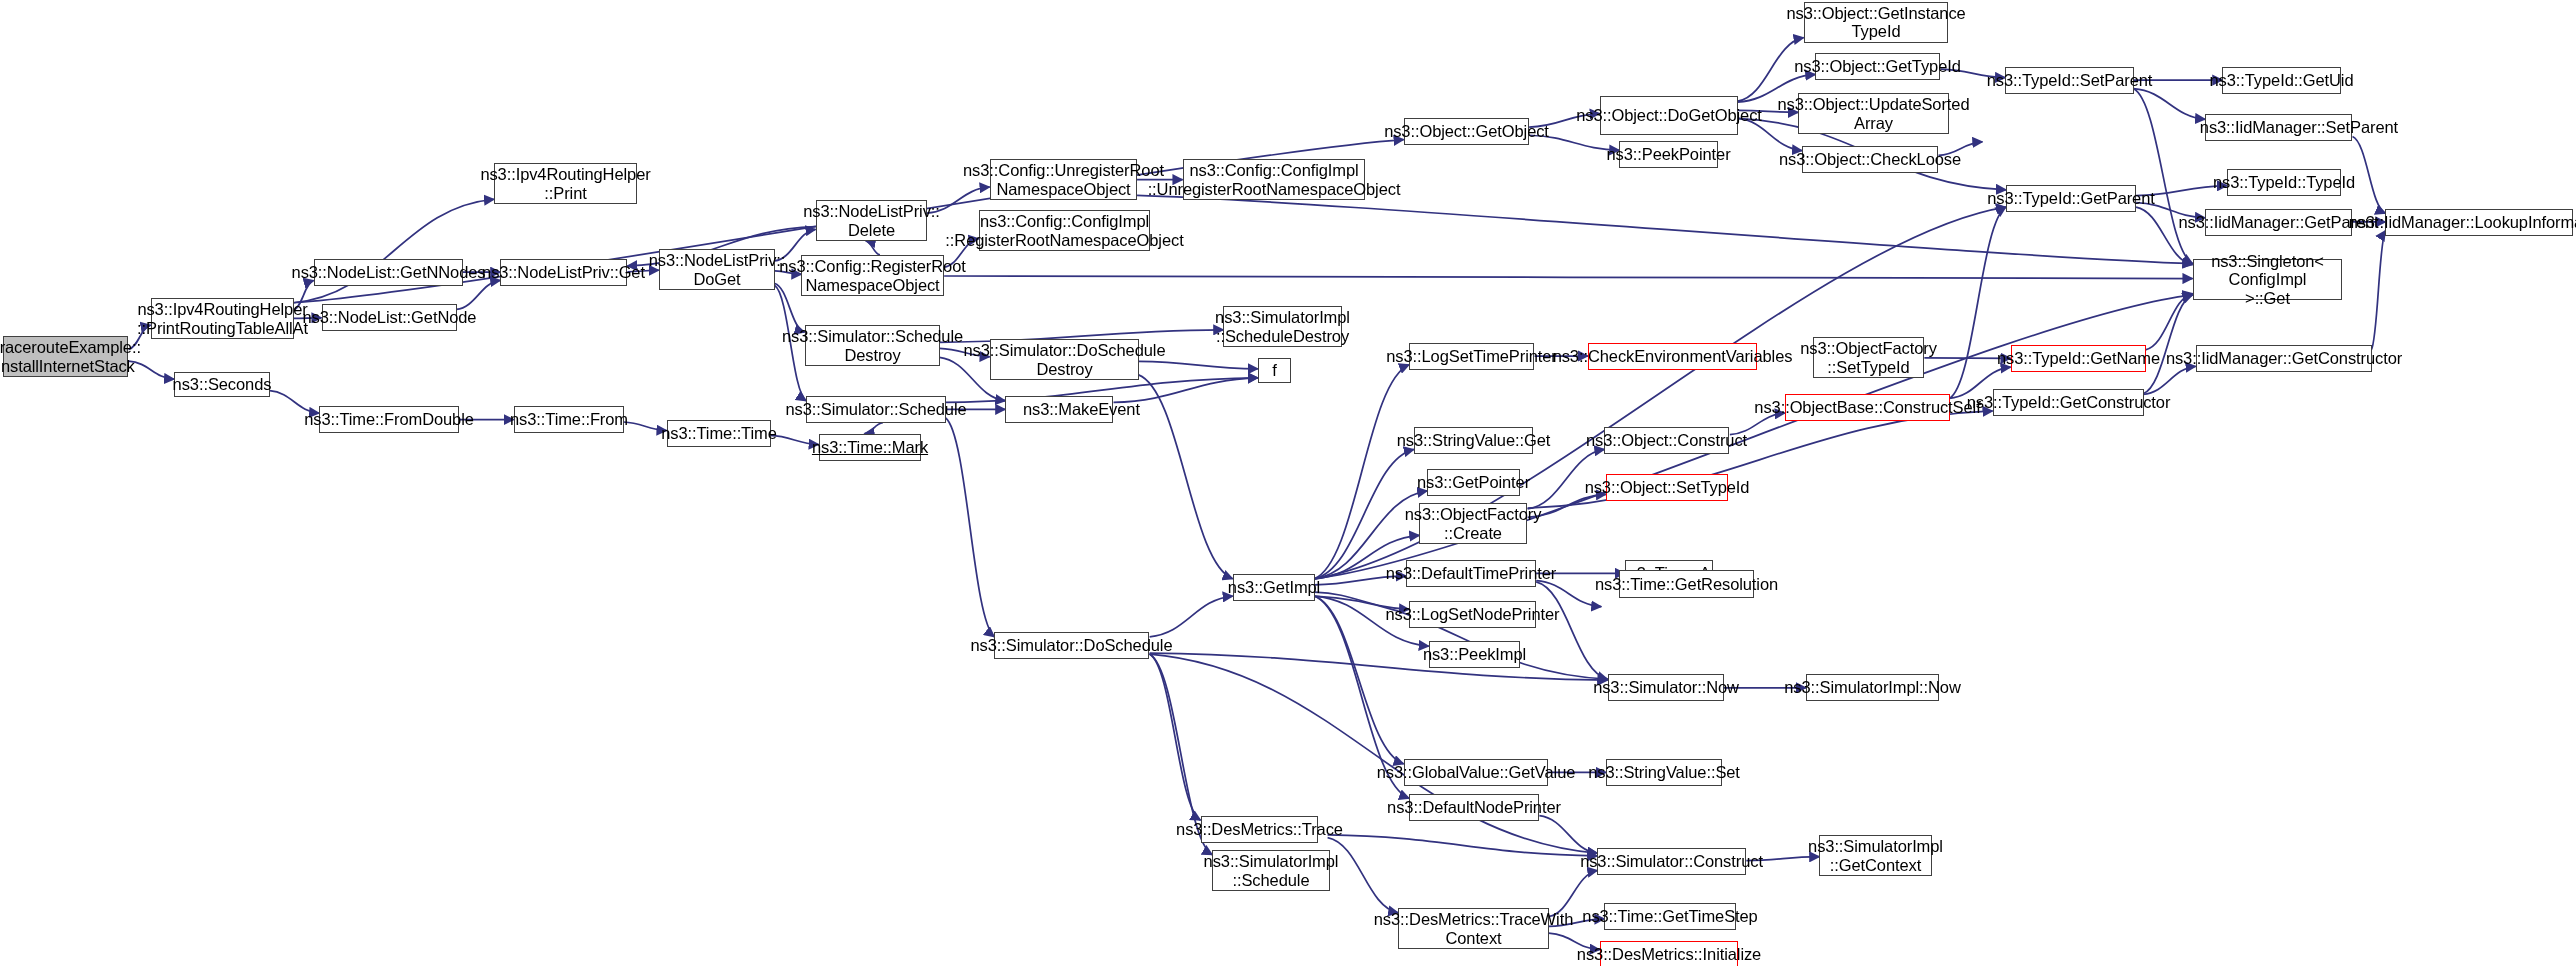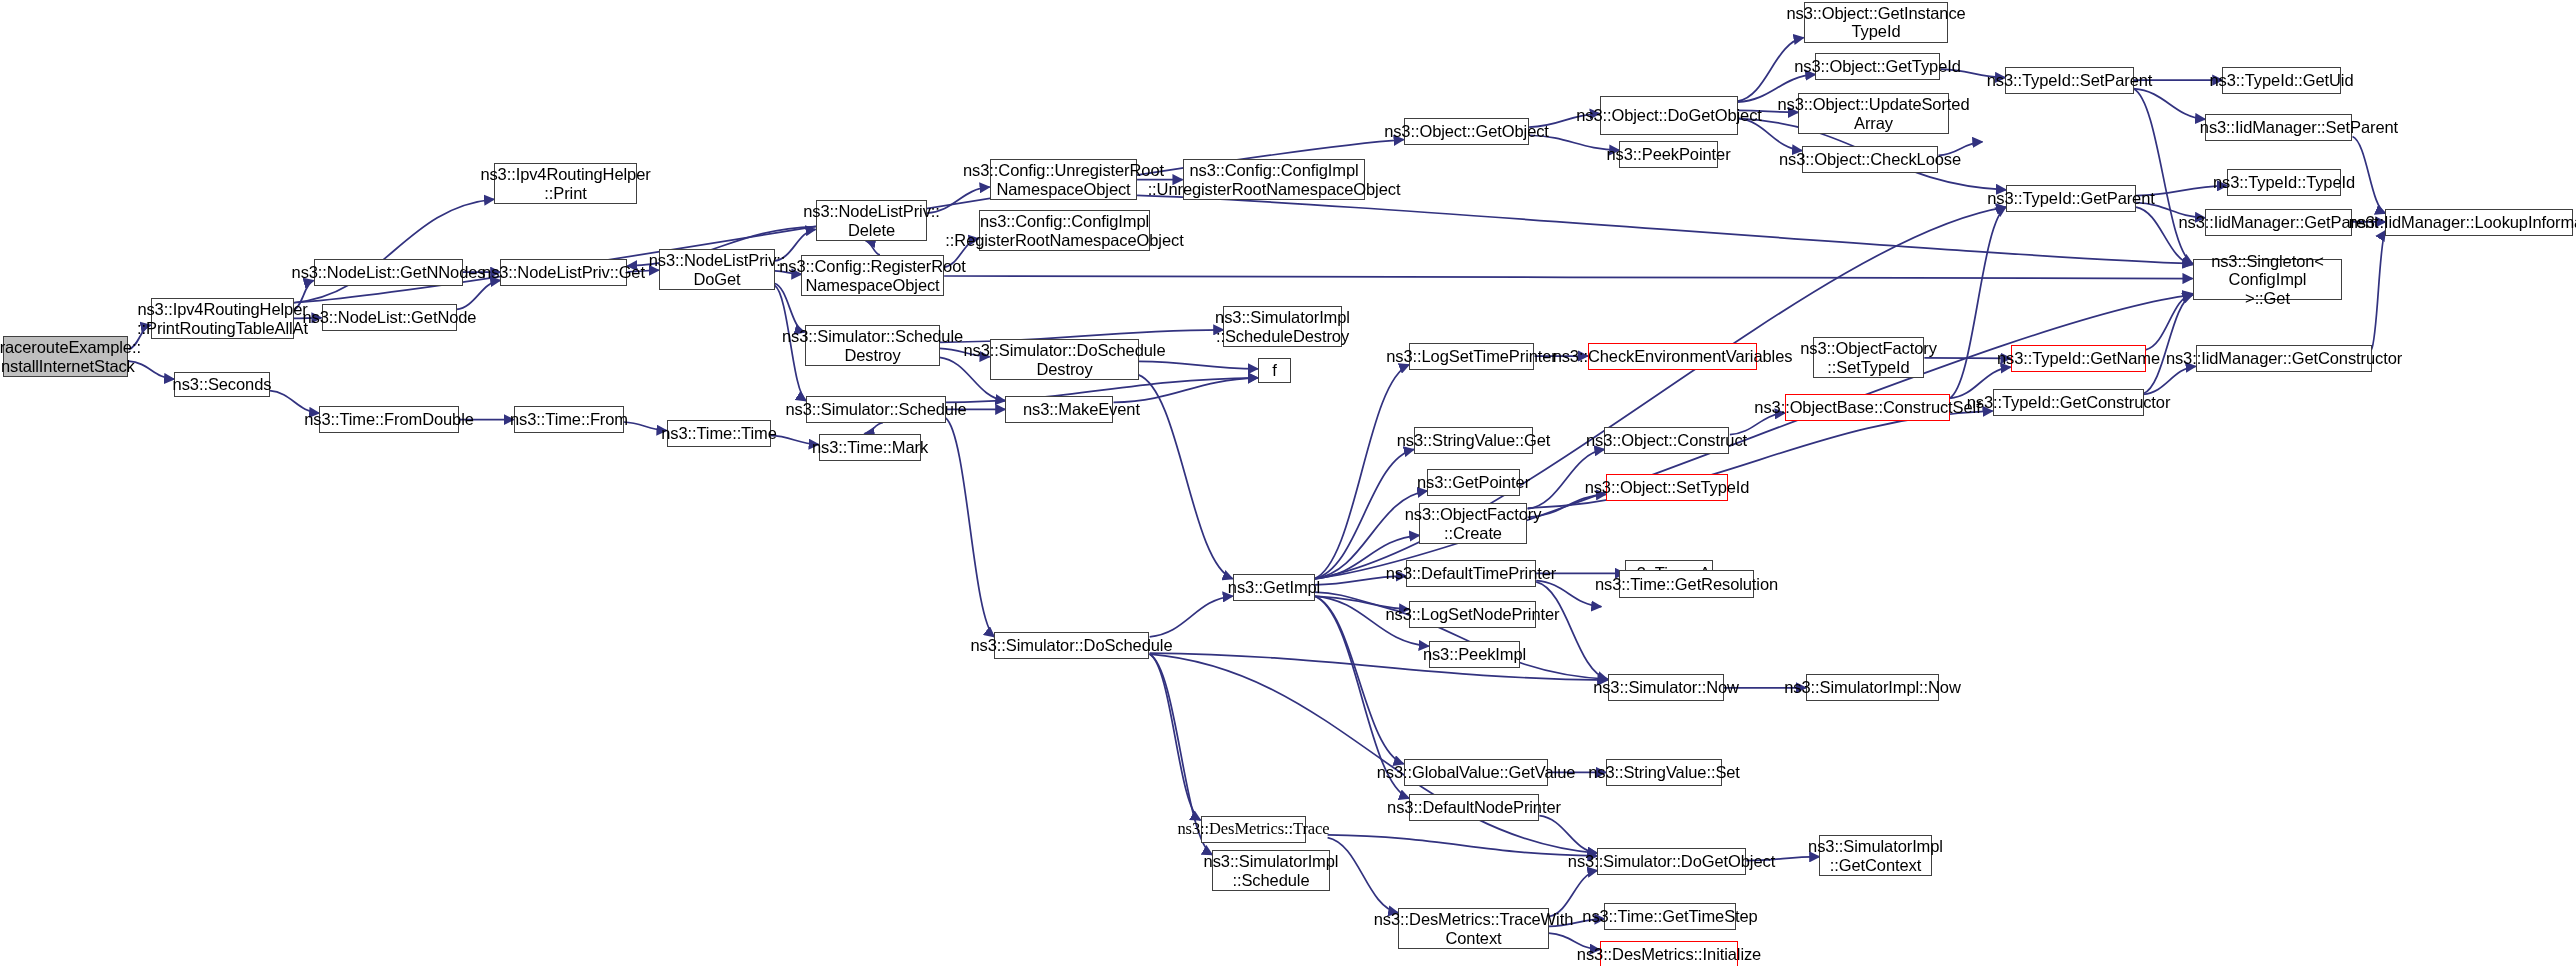--- a/index.html
+++ b/index.html
@@ -170,21 +170,21 @@
 NamespaceObject</div>
     <div class="node" style="left: 990px; top: 159px; width: 147px; height: 41px;">ns3::Config::UnregisterRoot
 NamespaceObject</div>
     <div class="node" style="left: 1183px; top: 159px; width: 182px; height: 41px;">ns3::Config::ConfigImpl
 ::UnregisterRootNamespaceObject</div>
     <div class="node" style="left: 979px; top: 210px; width: 171px; height: 41px;">ns3::Config::ConfigImpl
 ::RegisterRootNamespaceObject</div>
     <div class="node" style="left: 319px; top: 406px; width: 140px; height: 27px;">ns3::Time::FromDouble</div>
     <div class="node" style="left: 514px; top: 406px; width: 110px; height: 27px;">ns3::Time::From</div>
     <div class="node" style="left: 667px; top: 420px; width: 104px; height: 27px;">ns3::Time::Time</div>
-    <div class="node" style="left: 819px; top: 434px; width: 102px; height: 27px;">ns3::Time::Mark</div>
+    <div class="node" style="left: 819px; top: 434px; width: 102px; height: 27px; text-decoration: underline;">ns3::Time::Mark</div>
     <div class="node" style="left: 805px; top: 325px; width: 135px; height: 41px;">ns3::Simulator::Schedule
 Destroy</div>
     <div class="node" style="left: 806px; top: 396px; width: 140px; height: 27px;">ns3::Simulator::Schedule</div>
     <div class="node" style="left: 990px; top: 339px; width: 149px; height: 41px;">ns3::Simulator::DoSchedule
 Destroy</div>
     <div class="node" style="left: 1005px; top: 396px; width: 108px; height: 27px; padding-left: 48px;">ns3::MakeEvent</div>
     <div class="node" style="left: 1223px; top: 306px; width: 119px; height: 41px;">ns3::SimulatorImpl
 ::ScheduleDestroy</div>
     <div class="node" style="left: 1258px; top: 358px; width: 33px; height: 25px;">f</div>
     <div class="node" style="left: 994px; top: 632px; width: 155px; height: 27px;">ns3::Simulator::DoSchedule</div>
@@ -200,24 +200,24 @@
     <div class="node" style="left: 1429px; top: 641px; width: 91px; height: 27px;">ns3::PeekImpl</div>
     <div class="node" style="left: 1604px; top: 427px; width: 125px; height: 27px;">ns3::Object::Construct</div>
     <div class="node red" style="left: 1606px; top: 474px; width: 122px; height: 27px;">ns3::Object::SetTypeId</div>
     <div class="node" style="left: 1625px; top: 560px; width: 88px; height: 27px;">ns3::Time::As</div>
     <div class="node" style="left: 1601px; top: 570px; width: 135px; height: 28px; margin-left: 18px;">ns3::Time::GetResolution</div>
     <div class="node" style="left: 1608px; top: 674px; width: 116px; height: 27px;">ns3::Simulator::Now</div>
     <div class="node" style="left: 1806px; top: 674px; width: 133px; height: 27px;">ns3::SimulatorImpl::Now</div>
     <div class="node" style="left: 1404px; top: 759px; width: 144px; height: 27px;">ns3::GlobalValue::GetValue</div>
     <div class="node" style="left: 1606px; top: 759px; width: 116px; height: 27px;">ns3::StringValue::Set</div>
     <div class="node" style="left: 1409px; top: 794px; width: 130px; height: 27px;">ns3::DefaultNodePrinter</div>
-    <div class="node" style="left: 1201px; top: 816px; width: 105px; height: 27px; font-family: Liberation Serif, serif;">ns3::DesMetrics::Trace</div>
+    <div class="node" style="left: 1201px; top: 816px; width: 117px; height: 27px;">ns3::DesMetrics::Trace</div>
     <div class="node" style="left: 1212px; top: 850px; width: 118px; height: 41px;">ns3::SimulatorImpl
 ::Schedule</div>
-    <div class="node" style="left: 1597px; top: 848px; width: 149px; height: 27px;">ns3::Simulator::DoGetObject</div>
+    <div class="node" style="left: 1597px; top: 848px; width: 149px; height: 27px;">ns3::Simulator::Construct</div>
     <div class="node" style="left: 1819px; top: 835px; width: 113px; height: 41px;">ns3::SimulatorImpl
 ::GetContext</div>
     <div class="node" style="left: 1398px; top: 908px; width: 151px; height: 41px;">ns3::DesMetrics::TraceWith
 Context</div>
     <div class="node" style="left: 1604px; top: 903px; width: 132px; height: 27px;">ns3::Time::GetTimeStep</div>
     <div class="node red" style="left: 1600px; top: 941px; width: 138px; height: 27px;">ns3::DesMetrics::Initialize</div>
     <div class="node" style="left: 1404px; top: 118px; width: 125px; height: 27px;">ns3::Object::GetObject</div>
     <div class="node" style="left: 1600px; top: 96px; width: 138px; height: 39px;">ns3::Object::DoGetObject</div>
     <div class="node" style="left: 1619px; top: 141px; width: 99px; height: 27px;">ns3::PeekPointer</div>
     <div class="node" style="left: 1804px; top: 1.6px; width: 144px; height: 41px;">ns3::Object::GetInstance

